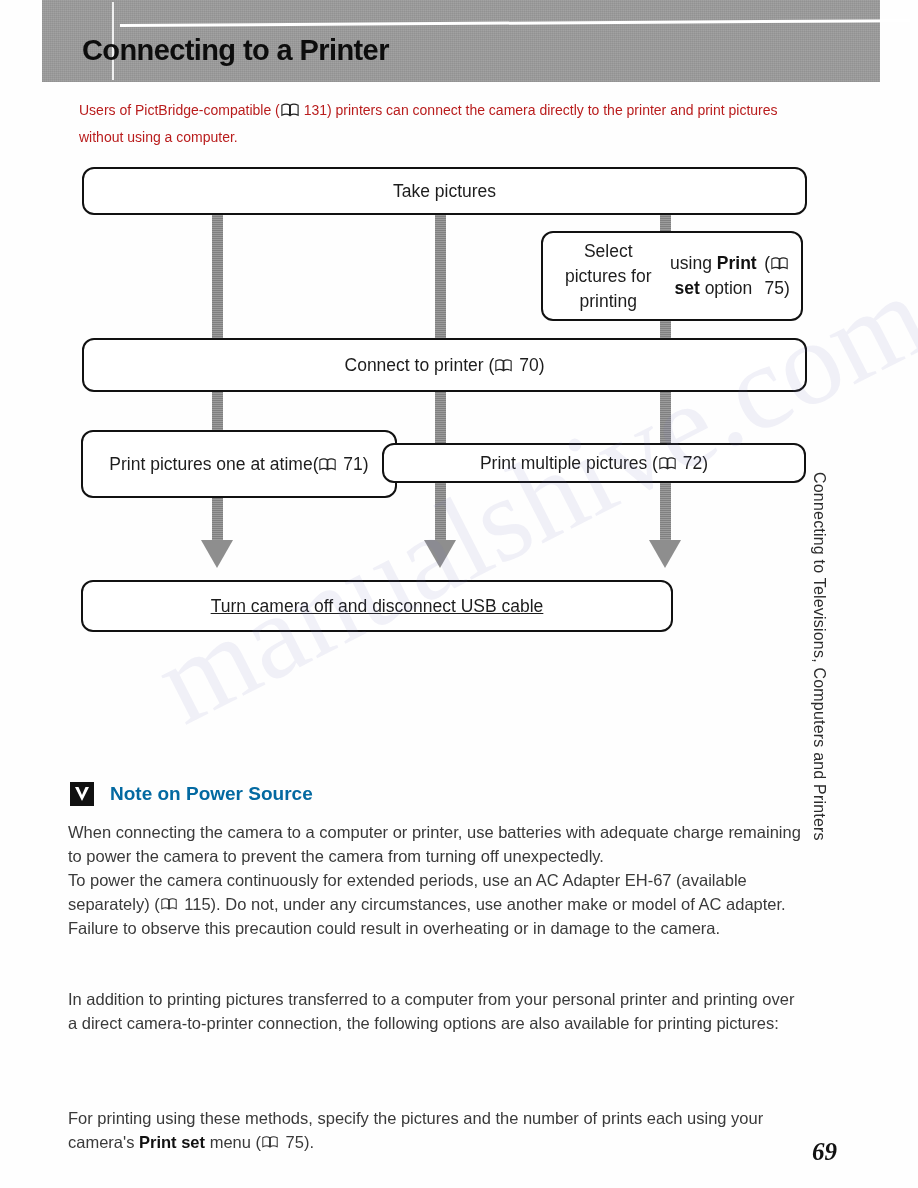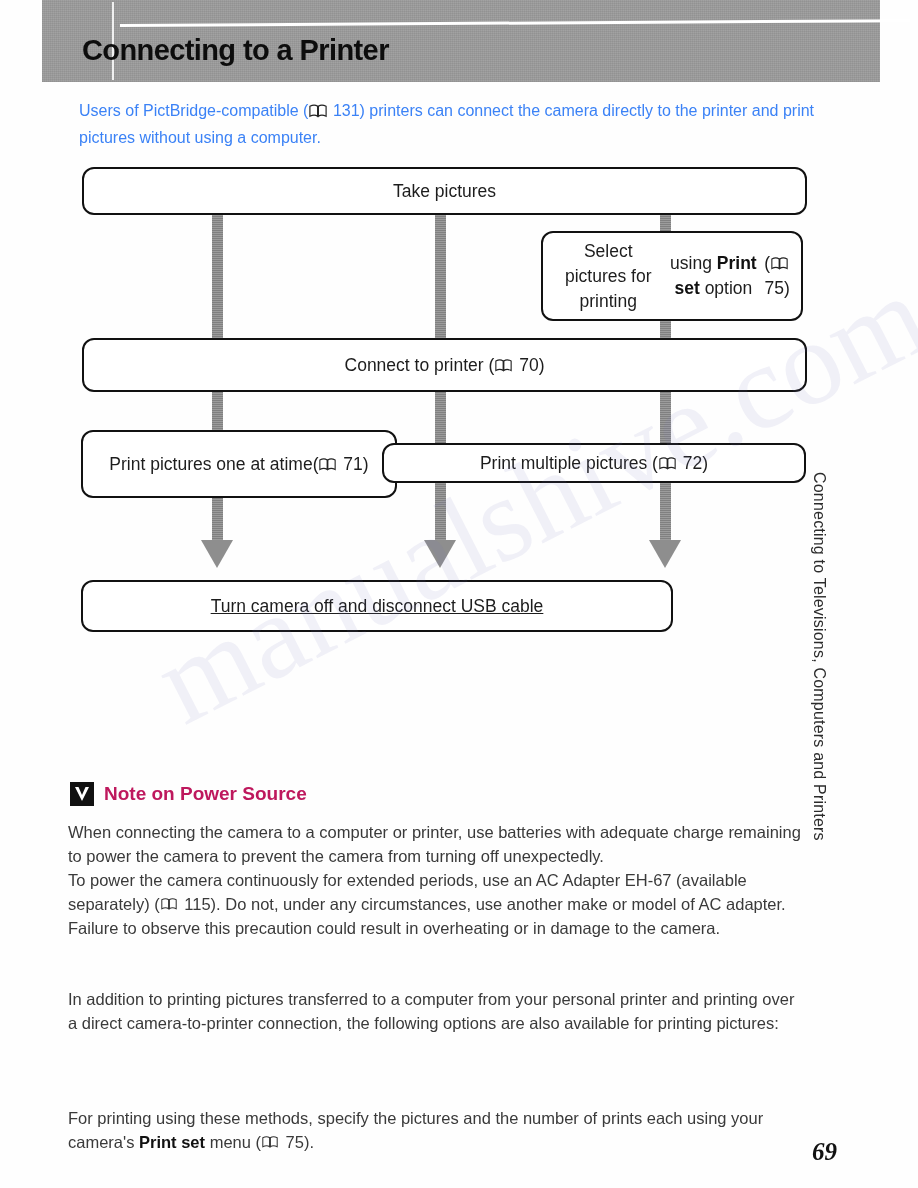--- a/index.html
+++ b/index.html
@@ -59,23 +59,23 @@
     color: #0d0d0d;
     white-space: nowrap;
   }
 
   
   .intro {
     position: absolute;
     left: 79px;
     top: 97px;
     width: 740px;
-    font-size: 16px;
+    font-size: 14px;
     line-height: 27px;
-    color: #3b82f6;
+    color: #b91c1c;
   }
 
   .book {
     display: inline-block;
     position: relative;
     width: 18px;
     height: 14px;
     vertical-align: -2px;
     margin: 0 1px;
   }
@@ -118,24 +118,24 @@
     border-right: 16px solid transparent;
     border-top: 28px solid #8e8e8e;
     z-index: 1;
   }
 
   
   .sec-head {
     position: absolute;
     display: flex;
     align-items: center;
-    gap: 10px;
+    gap: 16px;
     font-size: 19px;
     font-weight: bold;
-    color: #be185d;
+    color: #0369a1;
   }
   .sec-icon {
     width: 24px; height: 24px;
     background: #111;
     display: inline-flex;
     align-items: center;
     justify-content: center;
     flex: 0 0 auto;
   }
   .para {

